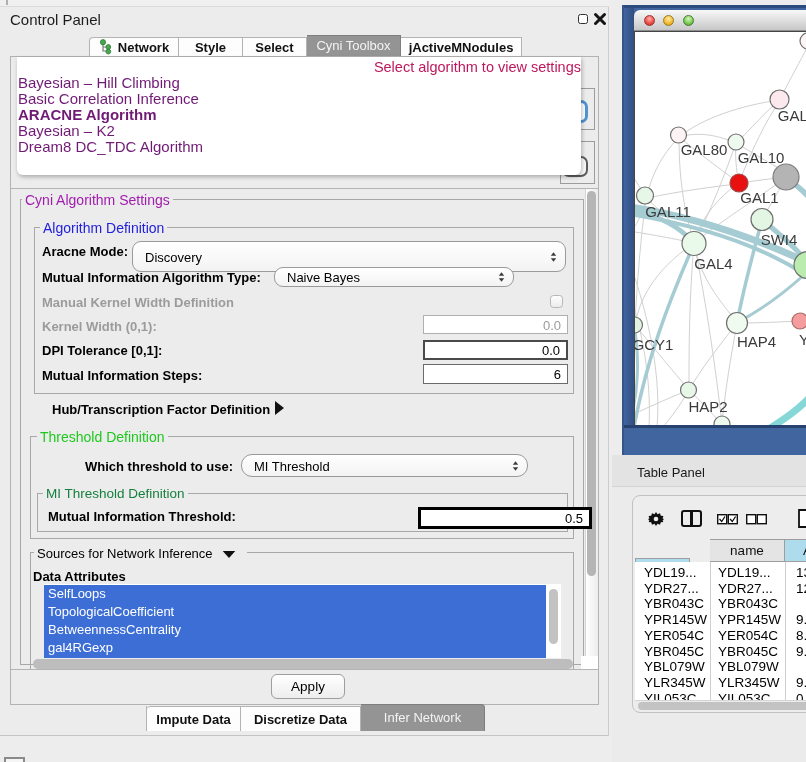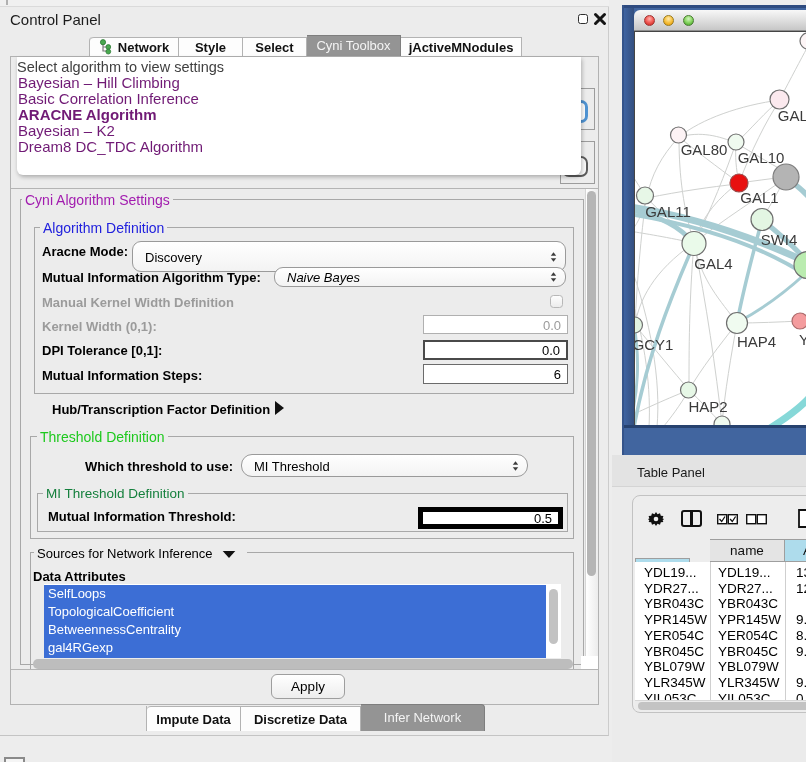--- a/index.html
+++ b/index.html
@@ -68,21 +68,21 @@
   <div class="lbl abs" style="left:42px;top:244px;">Aracne Mode:</div>
   <div class="combo" style="left:132px;top:241px;width:434px;height:31px;">
       <span class="ct">Discovery</span>
     <svg class="caret" height="12" viewBox="0 0 9 12">
         <path d="M4.5 0 L8 4.5 L1 4.5 Z" fill="#3c3c3c"></path>
         <path d="M4.5 12 L8 7.5 L1 7.5 Z" fill="#3c3c3c"></path>
       </svg>
     </div>
 
   <div class="lbl abs" style="left:42px;top:270px;">Mutual Information Algorithm Type:</div>
-  <div class="combo" style="left:274px;top:267px;width:292px;height:20px;font-style:italic;">
+  <div class="combo" style="left:274px;top:267px;width:240px;height:20px;">
       <span class="ct">Naive Bayes</span>
     <svg class="caret" height="12" viewBox="0 0 9 12">
         <path d="M4.5 0 L8 4.5 L1 4.5 Z" fill="#3c3c3c"></path>
         <path d="M4.5 12 L8 7.5 L1 7.5 Z" fill="#3c3c3c"></path>
       </svg>
     </div>
 
   <div class="lbl dis abs" style="left:42px;top:294.5px;">Manual Kernel Width Definition</div>
   <div class="abs" style="left:550px;top:295px;width:13px;height:13px;border:1px solid #b7b7b7;border-radius:3.5px;background:linear-gradient(#fdfdfd,#ececec);"></div>
 
@@ -115,21 +115,21 @@
     <svg class="caret" height="13" viewBox="0 0 9 12">
         <path d="M4.5 0 L8 4.5 L1 4.5 Z" fill="#3c3c3c"></path>
         <path d="M4.5 12 L8 7.5 L1 7.5 Z" fill="#3c3c3c"></path>
       </svg>
     </div>
 
   <div class="gbox" style="left:37px;top:493px;width:531px;height:39px;"></div>
   <div class="gtitle" style="left:43px;top:486px;color:#15803d;font-size:13.5px;">MI Threshold Definition</div>
 
   <div class="lbl abs" style="left:48px;top:509px;">Mutual Information Threshold:</div>
-  <div class="inp" style="left:418px;top:507px;width:145px;height:22px;border:5px solid #000000;">
+  <div class="inp" style="left:418px;top:507px;width:174px;height:22px;border:3px solid #000000;">
       <span>0.5</span>
     </div>
 
   <div class="gbox" style="left:30px;top:552px;width:544px;height:117px;border-bottom:none;"></div>
   <div class="gtitle" style="left:34px;top:546px;color:#000;font-size:13px;padding-right:34px;">Sources for Network Inference</div>
   <svg class="abs" style="left:221px;top:550px;z-index:3;" width="16" height="9" viewBox="0 0 15 10">
       <path d="M0.5 1 L14.5 1 L7.5 9 Z" fill="#111"></path>
     </svg>
 
   <div class="lbl abs" style="left:33px;top:568.5px;">Data Attributes</div>
@@ -149,21 +149,21 @@
   <div class="abs" style="left:271px;top:674px;width:74px;height:25px;border:1px solid #9e9e9e;border-radius:6px;background:linear-gradient(#ffffff,#ededed);font-size:13.5px;color:#000;display:flex;align-items:center;justify-content:center;">Apply</div>
 
   <div class="abs" style="left:146px;top:706px;height:25px;display:flex;border-left:1px solid #b3b3b3;">
     <div class="tab" style="width:94px;border-radius:4px 0 0 0;">Impute Data</div>
     <div class="tab" style="width:120px;">Discretize Data</div>
     <div class="tab tabsel" style="width:124px;border-radius:0 4px 0 0;">Infer Network</div>
   </div>
 </div>
 
 <div class="abs" style="left:17px;top:57px;width:564px;height:118px;background:#fff;border-radius:0 0 6px 6px;box-shadow:1px 2px 4px rgba(0,0,0,0.28);z-index:5;">
-  <div style="text-align:left;font-size:14.5px;color:#404040;padding-top:2px;">Select algorithm to view settings</div>
+  <div style="text-align:right;font-size:14.5px;color:#be185d;padding-top:2px;">Select algorithm to view settings</div>
   <div style="font-size:15px;color:#701a75;padding-left:1px;line-height:16.1px;position:absolute;left:0;top:17.5px;width:100%;">
     <div>Bayesian – Hill Climbing</div>
     <div>Basic Correlation Inference</div>
     <div style="font-weight:bold;">ARACNE Algorithm</div>
     <div>Bayesian – K2</div>
     <div>Dream8 DC_TDC Algorithm</div>
   </div>
 </div>
 
 <div class="abs" style="left:4px;top:757px;width:21px;height:12px;border:2px solid #8a8a8a;background:#f5f5f5;"></div>

